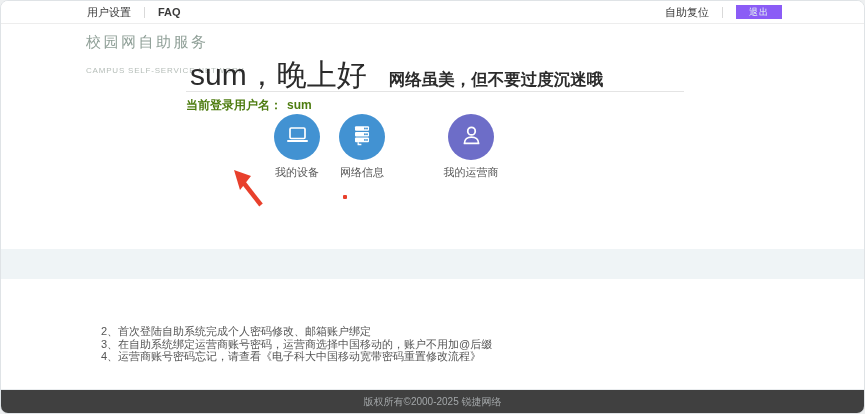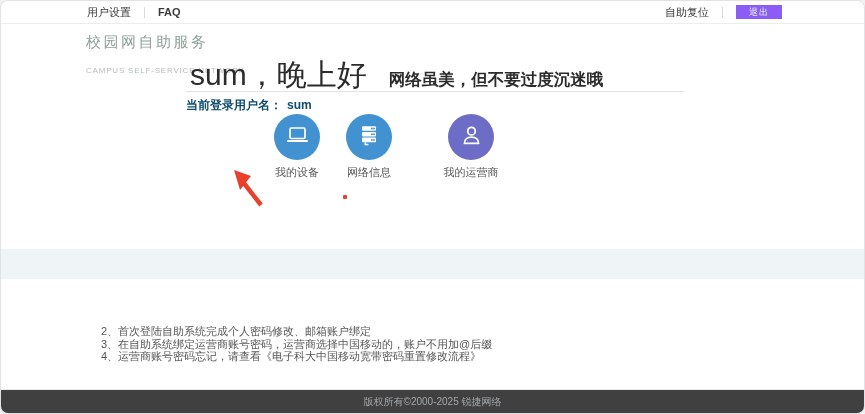--- a/index.html
+++ b/index.html
@@ -31,35 +31,35 @@
   }
   
   .hero { position:absolute; top:24px; left:0; right:0; height:224px; background:#fff; }
   .brand { position:absolute; left:85px; top:8px; }
   .brand-title { font-size:15px; color:#90a098; letter-spacing:2.5px; }
   .brand-sub { font-size:8px; color:#b5bdb8; letter-spacing:0.8px; margin-top:14px; }
   .greet-row { position:absolute; left:189px; top:30px; white-space:nowrap; }
   .greet-main { font-size:30px; color:#2b2b2b; font-weight:500; }
   .greet-motto { font-size:16.5px; color:#2b2b2b; font-weight:700; margin-left:22px; }
   .hero-divider { position:absolute; left:185px; top:66px; width:498px; height:1px; background:#e4e4e4; }
-  .current-user { position:absolute; left:185px; top:72px; font-size:12px; color:#0c4a6e; font-weight:700; }
+  .current-user { position:absolute; left:185px; top:72px; font-size:12px; color:#4d7c0f; font-weight:700; }
   .current-user .val { margin-left:5px; }
   
   .action { position:absolute; top:89px; width:100px; text-align:center; cursor:pointer; }
   .action .circle {
     width:46px; height:46px; border-radius:50%; margin:0 auto;
     display:flex; align-items:center; justify-content:center;
   }
   .circle.blue { background:#4292d2; }
   .circle.purple { background:#6d6dc8; }
   .action .lbl { display:inline-block; margin-top:5px; font-size:11px; color:#555; }
   .lbl.red-box {
     border:2px solid #e8402c; border-radius:4px; padding:0 3px 1px 3px; margin-top:3px;
   }
-  .a1 { left:162px; } .a2 { left:246px; } .a3 { left:318px; } .a4 { left:420px; }
+  .a1 { left:162px; } .a2 { left:246px; } .a3 { left:311px; } .a4 { left:420px; }
   .arrow-anno { position:absolute; left:226px; top:140px; width:42px; height:44px; }
   .red-dot { position:absolute; left:342px; top:170px; width:4px; height:4px;
     background:#e8402c; border-radius:1px; }
   
   .band { position:absolute; top:248px; left:0; right:0; height:30px; background:#eff4f6; }
   
   .notices { position:absolute; top:278px; left:0; right:0; height:110px; background:#fff; }
   .notice-title-row { position:absolute; left:100px; top:12px; display:flex; align-items:center; }
   .notice-title { font-size:15px; color:#333; font-weight:500; letter-spacing:1px; }
   .bubble-icon { margin-left:8px; margin-top:2px; }

